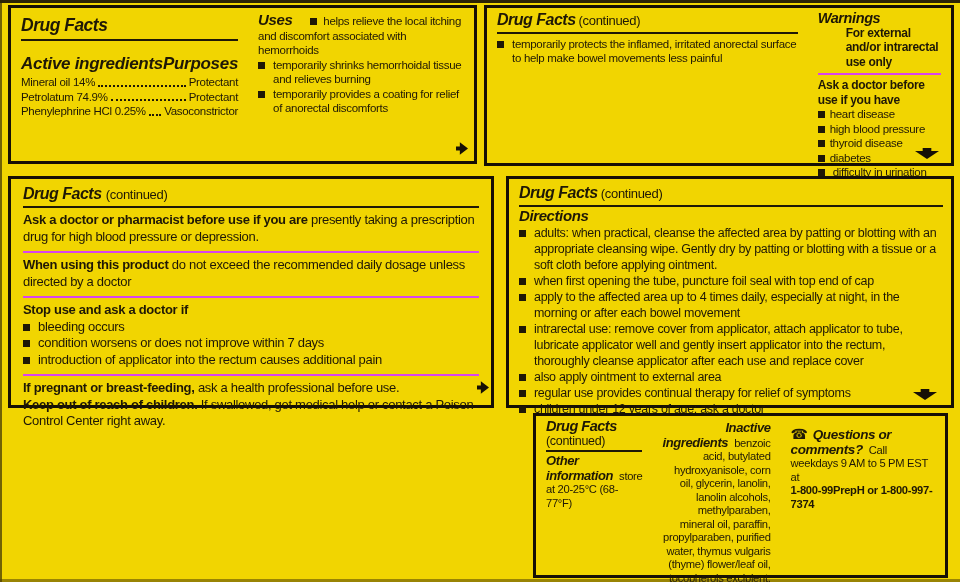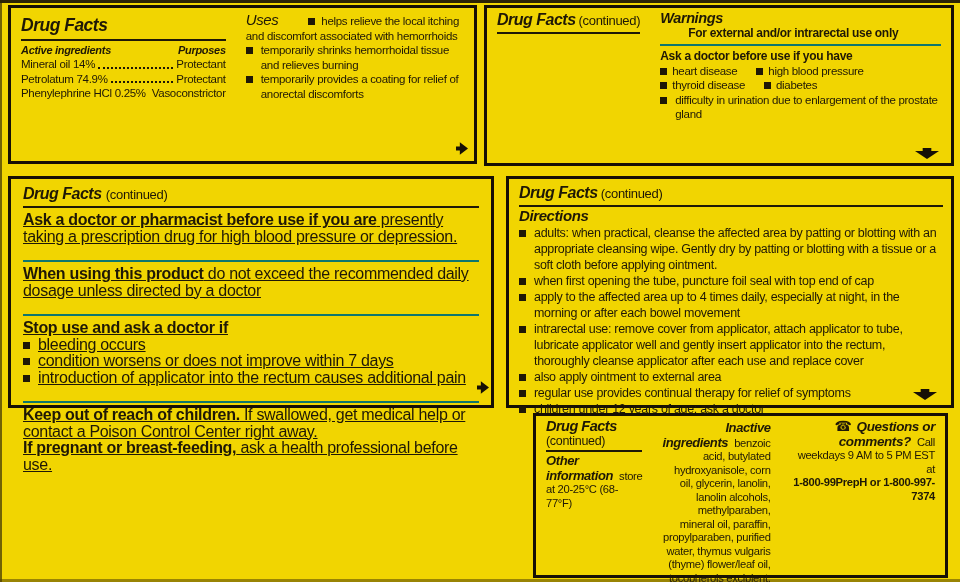--- a/index.html
+++ b/index.html
@@ -27,48 +27,48 @@
   .sect { padding:3px 10px 4px; position:relative; }
   .flex1 { flex:1; }
 
   
   .titlebar { border-bottom:2px solid #1F1806; padding:4px 0 3px; }
   .df-title { font-weight:bold; font-style:italic; font-size:16px; letter-spacing:-0.5px; }
   .df-title.big { font-size:17.5px; }
   .df-cont { font-size:13px; font-weight:normal; font-style:normal; }
 
   
-  .cols-head { display:flex; justify-content:space-between; font-weight:bold; font-style:italic; font-size:11px; padding:3px 0 1px; }
+  .cols-head { display:flex; justify-content:space-between; font-weight:bold; font-style:italic; font-size:17px; padding:13px 0 1px; }
   .ing-row { display:flex; font-size:11.5px; line-height:14.5px; }
   .leader { flex:1; border-bottom:2px dotted #1F1806; margin:0 3px 3px 3px; }
 
   
   .sq { width:7px; height:7px; background:#1F1806; display:inline-block; }
   .li { position:relative; padding-left:15px; }
   .li > .sq { position:absolute; left:0; top:4px; }
 
   .body-sm { font-size:11.5px; line-height:14.5px; }
   .body-md { font-size:12.5px; line-height:16px; }
   .body-xs { font-size:11.2px; line-height:13.5px; }
   b { letter-spacing:-0.3px; }
 
   
   .arrow-right { position:absolute; width:12px; height:15px; background:#161005;
     clip-path:polygon(0 37%,32% 37%,32% 8%,100% 50%,32% 92%,32% 63%,0 63%); }
   .arrow-down { position:absolute; width:24px; height:11px; background:#161005;
     clip-path:polygon(32% 0,68% 0,68% 27%,100% 27%,50% 100%,0 27%,32% 27%); }
 
-  .uses-h { font-weight:normal; font-style:italic; font-size:15px; margin-right:30px; letter-spacing:-0.4px; }
+  .uses-h { font-weight:bold; font-style:italic; font-size:15px; margin-right:18px; letter-spacing:-0.4px; }
   .warn-h { font-weight:bold; font-style:italic; font-size:14.5px; letter-spacing:-0.4px; }
   .bold-line { font-weight:bold; }
-  .rule { border-top:2px solid #0f766e; }
+  .rule { border-top:2px solid #d946ef; }
   .cond { margin-right:16px; white-space:nowrap; }
   .cond .sq { margin-right:5px; position:relative; top:0px; }
 
-  .ml-sect { padding:4px 0 15px; font-size:16px; line-height:16.5px;text-decoration:underline; }
+  .ml-sect { padding:4px 0 6px; font-size:13px; line-height:16.5px; }
   .ml-wrap { padding:2px 12px 4px; flex:1; display:flex; flex-direction:column; position:relative; }
 
   .dir-h { font-weight:bold; font-style:italic; font-size:15px; letter-spacing:-0.4px; padding:1px 0 1px; }
 
   .inline-h { font-weight:bold; font-style:italic; font-size:13px; letter-spacing:-0.4px; margin-right:6px; }
   .phone-ic { font-size:14px; margin-right:5px; font-style:normal; }
 </style>
 </head>
 <body>
 
@@ -116,20 +116,24 @@
     </div>
     <div class="arrow-right" style="right:6px; bottom:5px;"></div>
   </div>
 </div>
 
 <div class="panel" style="left:484px; top:5px; width:470px; height:161px;">
   <div class="sect body-sm" style="height:60px;">
     <div class="titlebar" style="padding-top:2px;">
       <span class="df-title">Drug Facts</span>
       <span class="df-cont">(continued)</span>
+    </div>
+    <div class="li" style="margin-top:3px;">
+      <span class="sq"></span>
+      <span>temporarily protects the inflamed, irritated anorectal surface to help make bowel movements less painful</span>
     </div>
   </div>
   <div class="divider"></div>
   <div class="sect flex1 body-sm">
     <div class="warn-h">Warnings</div>
     <div class="bold-line" style="font-size:12px;padding-left:28px;">For external and/or intrarectal use only</div>
     <div class="rule" style="margin:4px 0 3px;"></div>
     <div class="bold-line" style="font-size:12px;">Ask a doctor before use if you have</div>
     <div>
       <span class="cond"><span class="sq"></span><span>heart disease</span></span>
@@ -157,22 +161,22 @@
     <div class="ml-sect rule">
       <b>When using this product</b><span> do not exceed the recommended daily dosage unless directed by a doctor</span>
     </div>
     <div class="ml-sect rule">
       <div class="bold-line">Stop use and ask a doctor if</div>
       <div class="li"><span class="sq" style="top:5px;"></span><span>bleeding occurs</span></div>
       <div class="li"><span class="sq" style="top:5px;"></span><span>condition worsens or does not improve within 7 days</span></div>
       <div class="li"><span class="sq" style="top:5px;"></span><span>introduction of applicator into the rectum causes additional pain</span></div>
     </div>
     <div class="ml-sect rule">
+      <div><b>If pregnant or breast-feeding,</b><span> ask a health professional before use.</span></div>
       <div><b>Keep out of reach of children.</b><span> If swallowed, get medical help or contact a Poison Control Center right away.</span></div>
-      <div><b>If pregnant or breast-feeding,</b><span> ask a health professional before use.</span></div>
     </div>
     <div class="arrow-right" style="right:2px; bottom:10px;"></div>
   </div>
 </div>
 
 <div class="panel" style="left:506px; top:176px; width:448px; height:232px;">
   <div class="sect flex1 body-md" style="padding:2px 8px 4px 10px;">
     <div class="titlebar">
       <span class="df-title">Drug Facts</span>
       <span class="df-cont">(continued)</span>
@@ -197,19 +201,19 @@
     </div>
     <div style="padding-top:2px;">
       <span class="inline-h">Other information</span><span>store at 20-25°C (68-77°F)</span>
     </div>
   </div>
   <div class="divider"></div>
   <div class="sect flex1 body-xs" style="padding-top:5px;text-align:right;">
     <span class="inline-h">Inactive ingredients</span><span>benzoic acid, butylated hydroxyanisole, corn oil, glycerin, lanolin, lanolin alcohols, methylparaben, mineral oil, paraffin, propylparaben, purified water, thymus vulgaris (thyme) flower/leaf oil, tocopherols excipient, white wax</span>
   </div>
   <div class="divider"></div>
-  <div class="sect body-xs" style="height:38px; padding-top:4px;text-align:right;">
+  <div class="sect body-xs" style="height:38px; padding-top:12px;">
     <div>
       <span class="phone-ic">☎</span><span class="inline-h" style="font-size:13.5px;">Questions or comments?</span><span>Call weekdays 9 AM to 5 PM EST at</span>
     </div>
     <div class="bold-line">1-800-99PrepH or 1-800-997-7374</div>
   </div>
 </div>
 
 </body></html>

